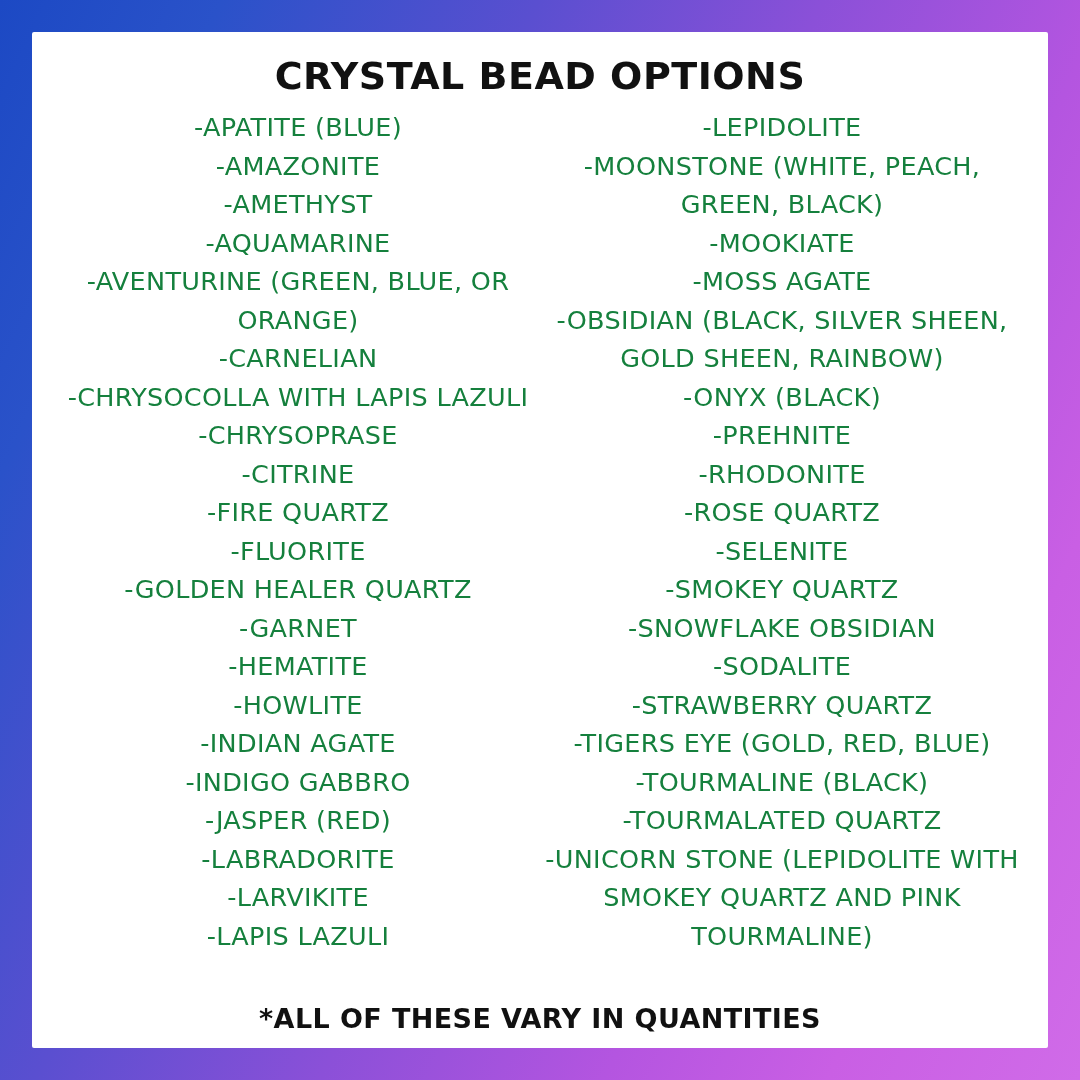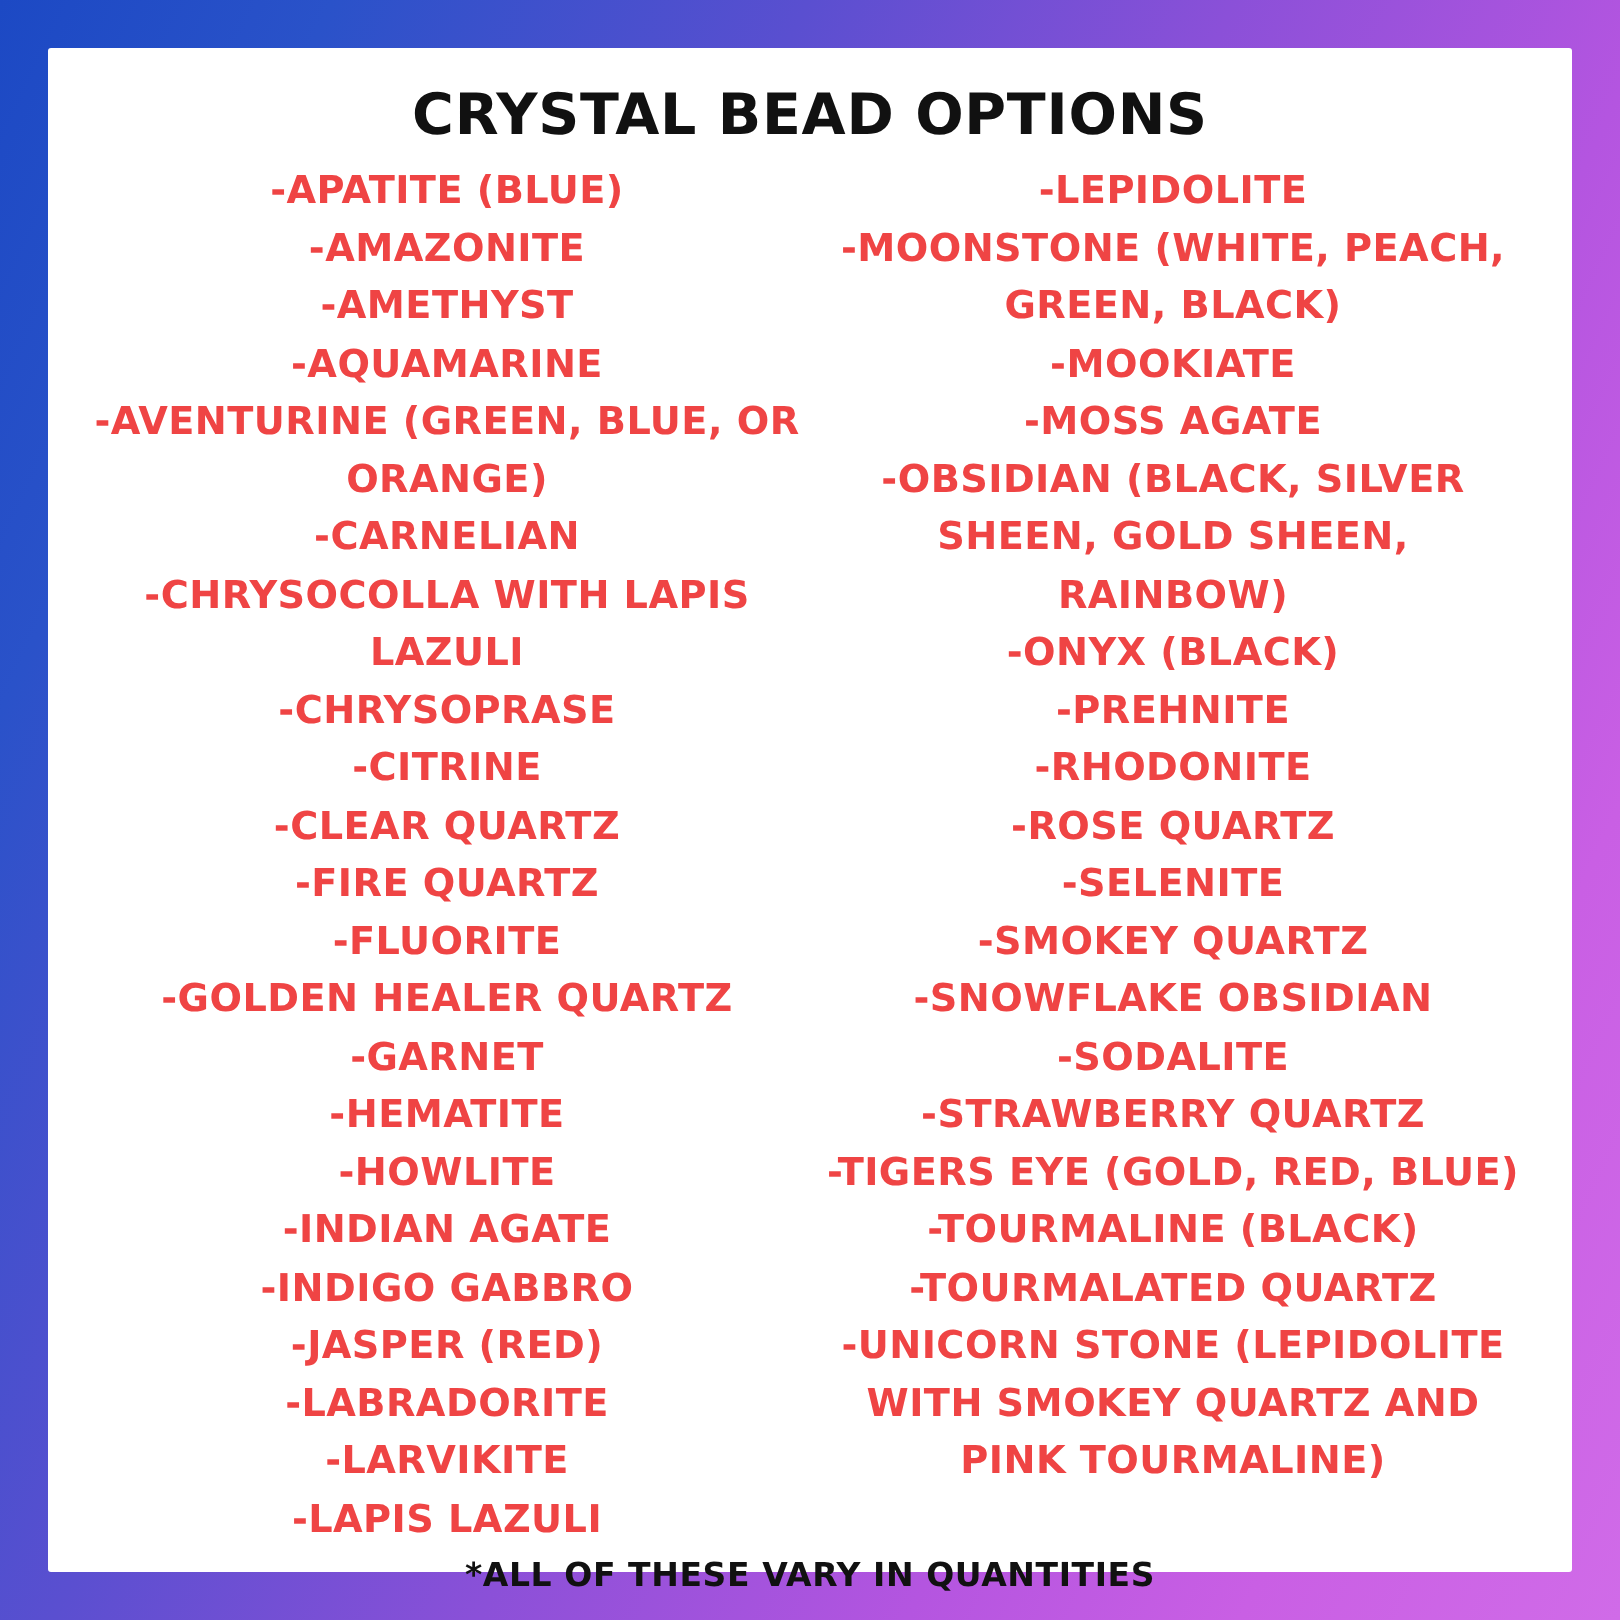--- a/index.html
+++ b/index.html
@@ -54,33 +54,33 @@
   }
   .col ul {
     list-style: none;
     margin: 0;
     padding: 0;
   }
   .col li {
     text-align: center;
     font-size: 25.5px;
     line-height: 38.5px;
-    color: #ef4444;
-    font-weight: bold;
+    color: #15803d;
+    font-weight: normal;
     letter-spacing: 0.3px;
     text-transform: uppercase;
     font-family: "DejaVu Sans", sans-serif;
     white-space: pre-line;
   }
   .col-left li { padding: 0 4px; }
   .col-right li { padding: 0 4px; }
   .footnote {
     text-align: center;
     font-weight: bold;
-    font-size: 22px;
+    font-size: 27px;
     color: #111111;
     letter-spacing: 0.4px;
     text-transform: uppercase;
     margin-top: 6px;
     font-family: "DejaVu Sans", sans-serif;
   }
 </style>
 </head>
 <body>
 
@@ -95,21 +95,20 @@
         <ul>
           <li>-Apatite (blue)</li>
           <li>-Amazonite</li>
           <li>-Amethyst</li>
           <li>-Aquamarine</li>
           <li>-Aventurine (green, blue, or orange)</li>
           <li>-Carnelian</li>
           <li>-Chrysocolla with lapis lazuli</li>
           <li>-Chrysoprase</li>
           <li>-Citrine</li>
-          <li>-Clear quartz</li>
           <li>-Fire quartz</li>
           <li>-Fluorite</li>
           <li>-Golden healer quartz</li>
           <li>-Garnet</li>
           <li>-Hematite</li>
           <li>-Howlite</li>
           <li>-Indian agate</li>
           <li>-Indigo gabbro</li>
           <li>-Jasper (red)</li>
           <li>-Labradorite</li>

